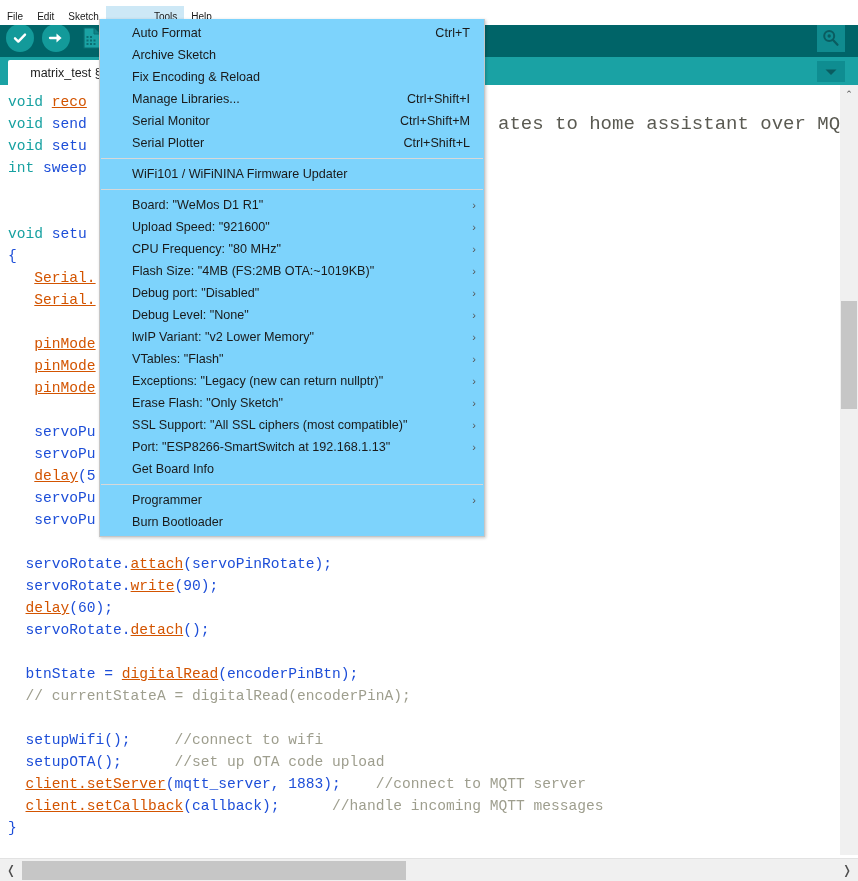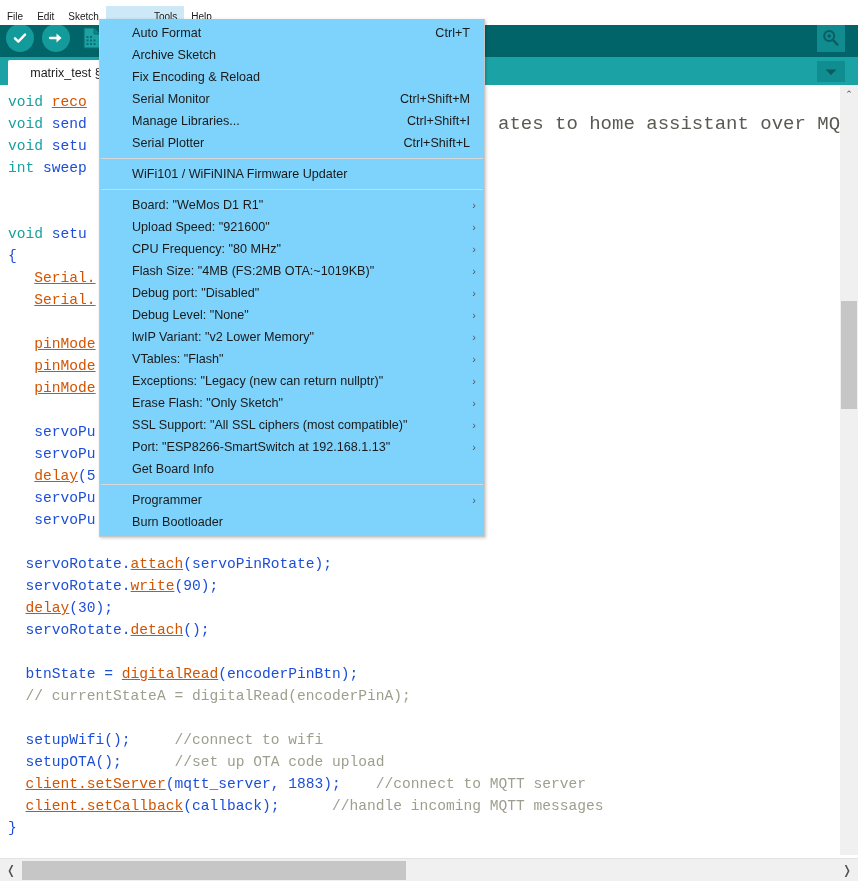--- a/index.html
+++ b/index.html
@@ -322,21 +322,21 @@
    <span class="fn">pinMode</span>
 
    <span class="plain">servoPu</span>
    <span class="plain">servoPu</span>
    <span class="fn">delay</span><span class="plain">(5</span>
    <span class="plain">servoPu</span>
    <span class="plain">servoPu</span>
 
   <span class="plain">servoRotate.</span><span class="fn">attach</span><span class="plain">(servoPinRotate);</span>
   <span class="plain">servoRotate.</span><span class="fn">write</span><span class="plain">(90);</span>
-  <span class="fn">delay</span><span class="plain">(30);</span>
+  <span class="fn">delay</span><span class="plain">(60);</span>
   <span class="plain">servoRotate.</span><span class="fn">detach</span><span class="plain">();</span>
 
   <span class="plain">btnState = </span><span class="fn">digitalRead</span><span class="plain">(encoderPinBtn);</span>
   <span class="cmt">// currentStateA = digitalRead(encoderPinA);</span>
 
   <span class="plain">setupWifi();     </span><span class="cmt">//connect to wifi</span>
   <span class="plain">setupOTA();      </span><span class="cmt">//set up OTA code upload</span>
   <span class="fn">client.setServer</span><span class="plain">(mqtt_server, 1883);    </span><span class="cmt">//connect to MQTT server</span>
   <span class="fn">client.setCallback</span><span class="plain">(callback);      </span><span class="cmt">//handle incoming MQTT messages</span>
 <span class="plain">}</span></pre>
@@ -360,28 +360,28 @@
         <span class="label">Auto Format</span>
         <span class="accel">Ctrl+T</span>
       </div>
       <div class="mi">
         <span class="label">Archive Sketch</span>
       </div>
       <div class="mi">
         <span class="label">Fix Encoding &amp; Reload</span>
       </div>
       <div class="mi">
+        <span class="label">Manage Libraries...</span>
+        <span class="accel">Ctrl+Shift+I</span>
+      </div>
+      <div class="mi">
         <span class="label">Serial Monitor</span>
         <span class="accel">Ctrl+Shift+M</span>
       </div>
       <div class="mi">
-        <span class="label">Manage Libraries...</span>
-        <span class="accel">Ctrl+Shift+I</span>
-      </div>
-      <div class="mi">
         <span class="label">Serial Plotter</span>
         <span class="accel">Ctrl+Shift+L</span>
       </div>
       <div class="msep"></div>
       <div class="mi">
         <span class="label">WiFi101 / WiFiNINA Firmware Updater</span>
       </div>
       <div class="msep"></div>
       <div class="mi">
         <span class="label">Board: "WeMos D1 R1"</span>

